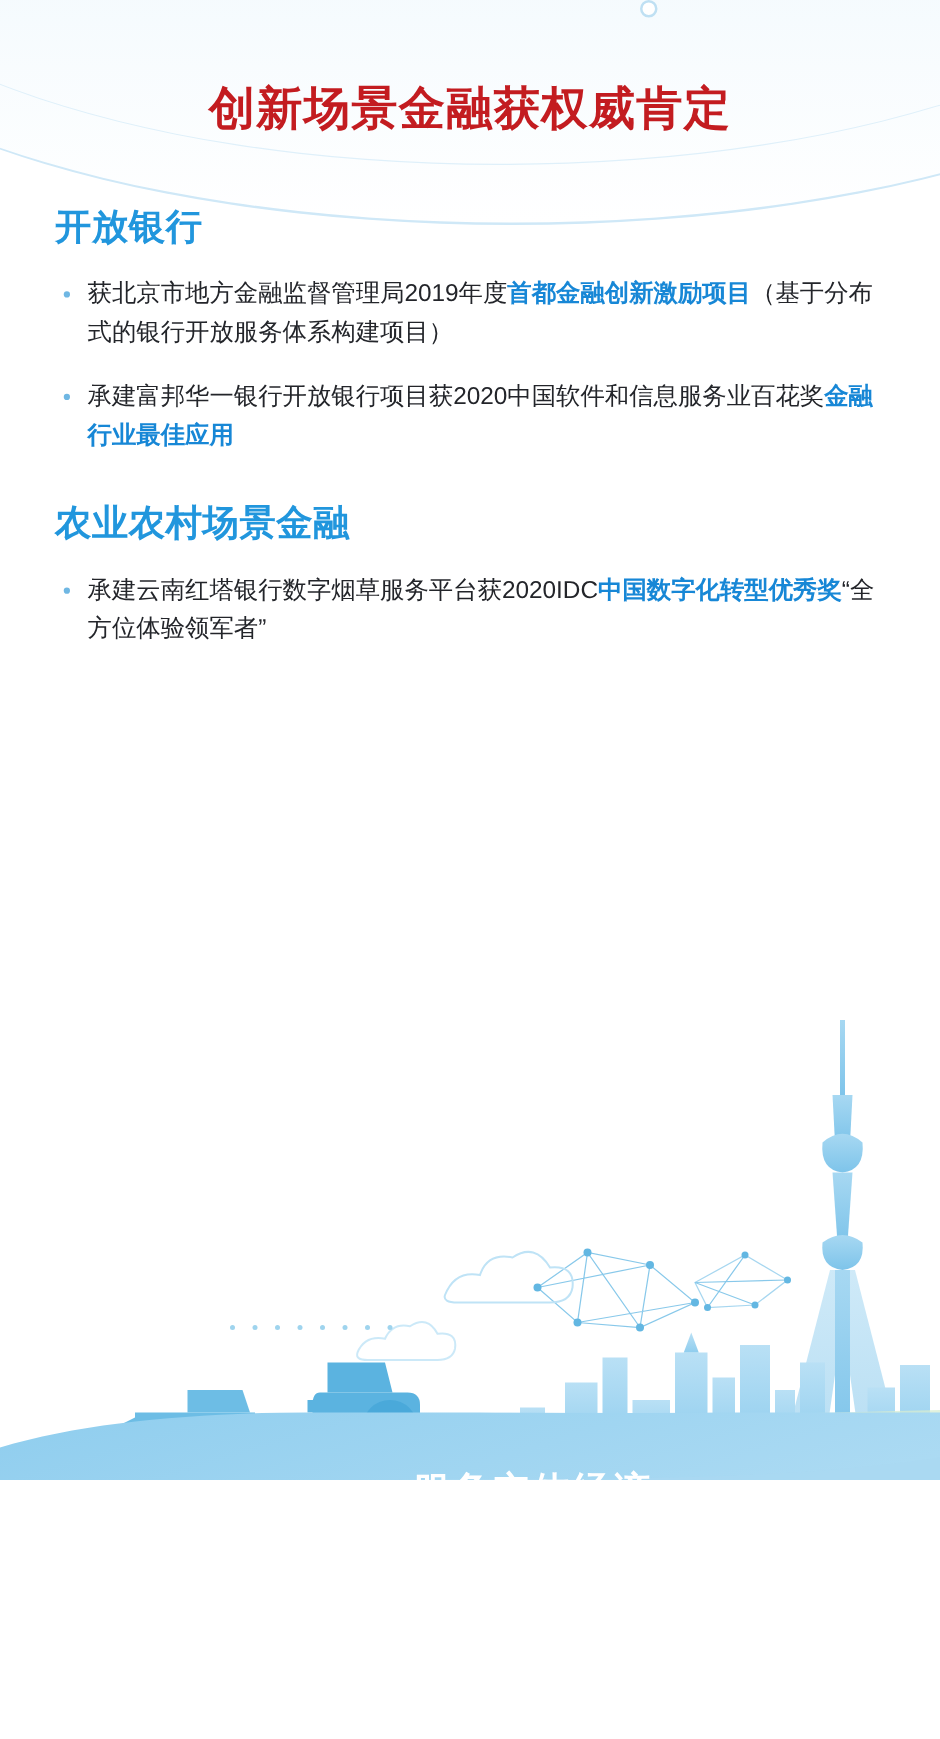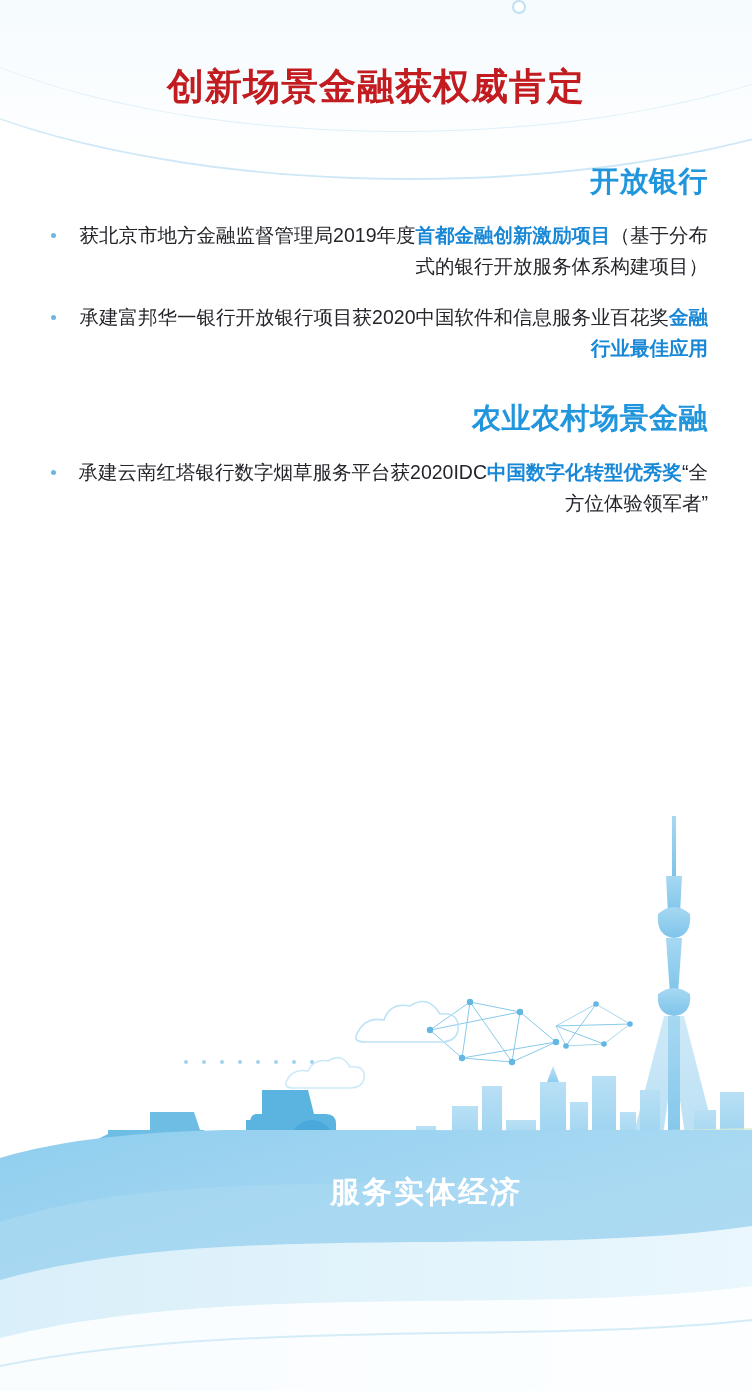--- a/index.html
+++ b/index.html
@@ -5,21 +5,21 @@
   * { box-sizing: border-box; margin: 0; padding: 0; }
   html, body {
     width: 752px;
     height: 1391px;
     font-family: "Liberation Sans", "DejaVu Sans", sans-serif;
     background: #ffffff;
   }
   .page {
     position: relative;
     width: 752px;
-    height: 1391px;
+    height: 1184px;
     overflow: hidden;
     background: #ffffff;
   }
 
   
   .bg-layer { position: absolute; inset: 0; pointer-events: none; }
 
   .top-arc {
     position: absolute;
     top: -250px; left: -180px;
@@ -78,21 +78,21 @@
     padding: 0 44px;
   }
   .main-title {
     margin-top: 62px;
     text-align: center;
     font-size: 37px;
     font-weight: 700;
     color: #c31c20;
     letter-spacing: 1px;
   }
-  .section { margin-top: 50px; text-align: right; }
+  .section { margin-top: 50px; }
   .section-title {
     font-size: 29px;
     font-weight: 700;
     color: #2196dd;
     margin-bottom: 18px;
     letter-spacing: .5px;
   }
   .section + .section { margin-top: 35px; }
 
   ul.items { list-style: none; }

